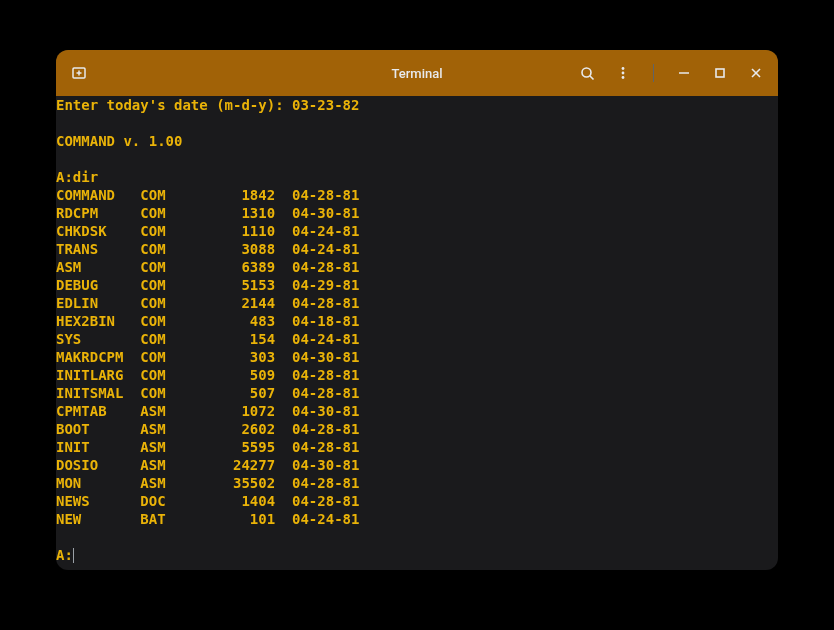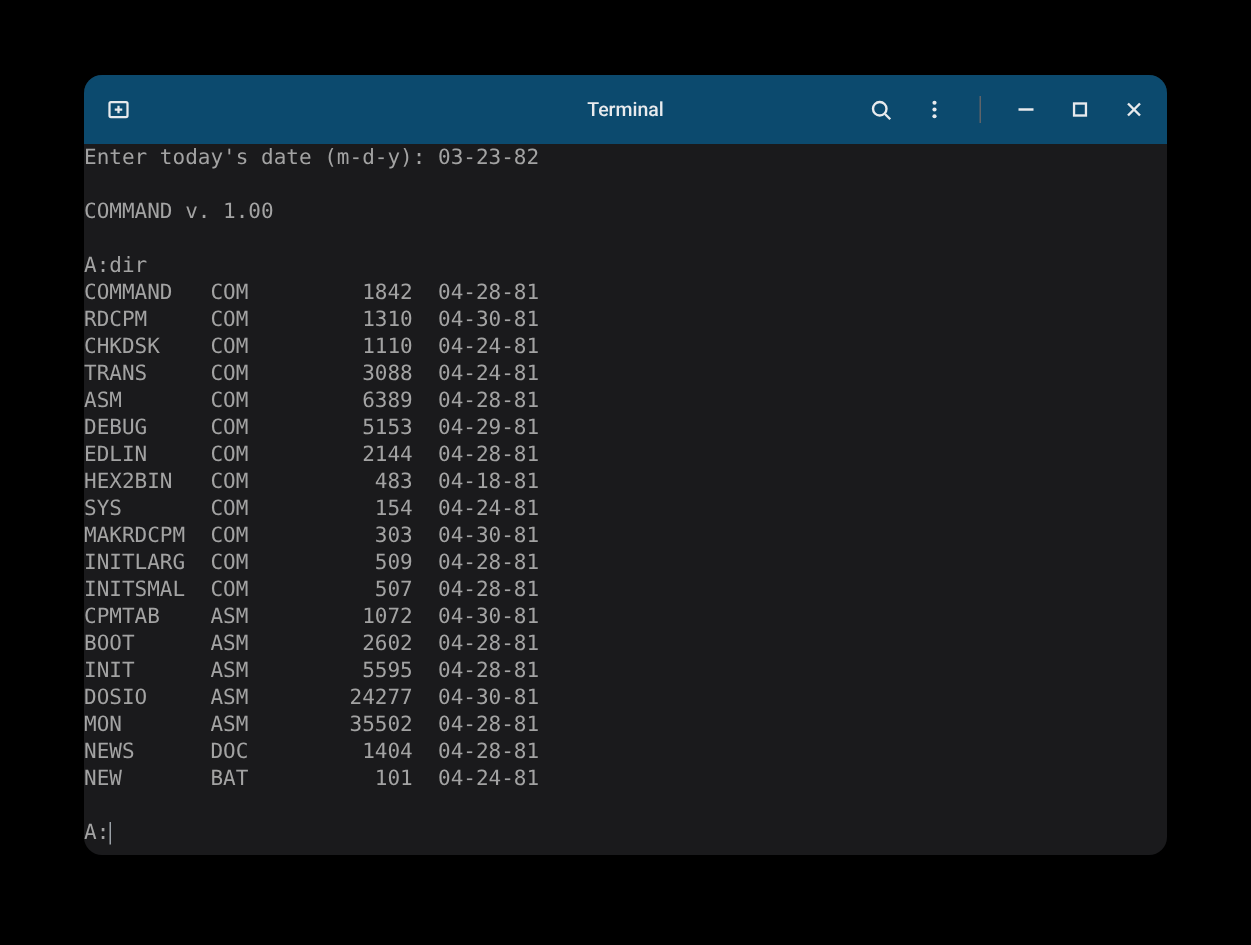--- a/index.html
+++ b/index.html
@@ -19,21 +19,21 @@
       left: 56px;
       top: 50px;
       width: 722px;
       height: 520px;
       background: #1a1a1c;
       border-radius: 12px;
       overflow: hidden;
     }
     .titlebar {
       height: 46px;
-      background: #0c4a6e;
+      background: #a16207;
       display: flex;
       align-items: center;
       padding: 0 14px;
       position: relative;
       justify-content: center;
     }
     .tab-icon {
       width: 18px;
       height: 18px;
       display: flex;
@@ -65,26 +65,27 @@
       color: #e8eaed;
     }
     .divider {
       width: 1px;
       height: 18px;
       background: #5f6368;
       margin: 0 2px;
     }
     .terminal-body {
       padding: 0;
-      color: #a3a3a3;
+      color: #eab308;
       font-family: 'Consolas', 'Menlo', 'DejaVu Sans Mono', monospace;
       font-size: 14px;
       line-height: 18px;
       white-space: pre;
       letter-spacing: 0;
+      font-weight: bold;
     }
     .terminal-line {
       height: 18px;
     }
     .cursor {
       display: inline-block;
       width: 1px;
       height: 15px;
       background: #9aa0a6;
       vertical-align: text-bottom;

